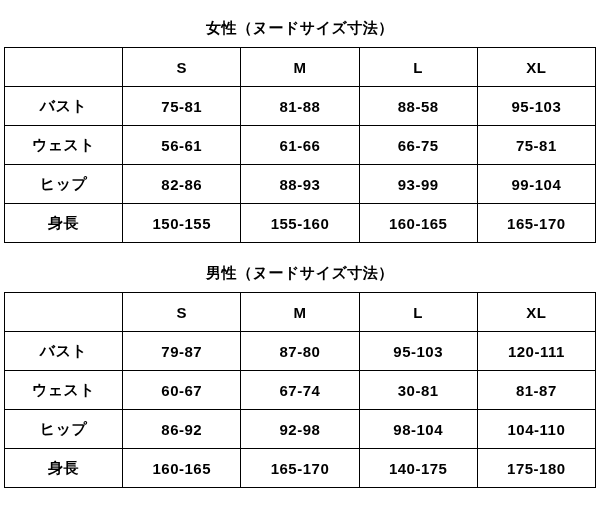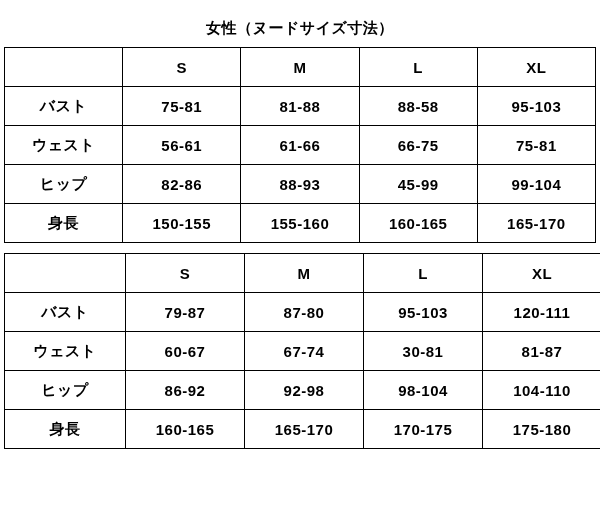--- a/index.html
+++ b/index.html
@@ -97,37 +97,40 @@
         <td class="row-label col-label">ウェスト</td>
         <td class="col-size">56-61</td>
         <td class="col-size">61-66</td>
         <td class="col-size">66-75</td>
         <td class="col-size">75-81</td>
       </tr>
       <tr>
         <td class="row-label col-label">ヒップ</td>
         <td class="col-size">82-86</td>
         <td class="col-size">88-93</td>
-        <td class="col-size">45-99</td>
+        <td class="col-size">93-99</td>
         <td class="col-size">99-104</td>
       </tr>
       <tr>
         <td class="row-label col-label">身長</td>
         <td class="col-size">150-155</td>
         <td class="col-size">155-160</td>
         <td class="col-size">160-165</td>
         <td class="col-size">165-170</td>
       </tr>
     </tbody>
   </table>
 
   <div class="spacer"></div>
 
   <table class="size-table">
     <tbody>
+      <tr>
+        <td class="caption-cell no-top-border" colspan="5">男性（ヌードサイズ寸法）</td>
+      </tr>
       <tr>
         <td class="head-cell col-label"></td>
         <td class="head-cell col-size">S</td>
         <td class="head-cell col-size">M</td>
         <td class="head-cell col-size">L</td>
         <td class="head-cell col-size">XL</td>
       </tr>
       <tr>
         <td class="row-label col-label">バスト</td>
         <td class="col-size">79-87</td>
@@ -146,19 +149,19 @@
         <td class="row-label col-label">ヒップ</td>
         <td class="col-size">86-92</td>
         <td class="col-size">92-98</td>
         <td class="col-size">98-104</td>
         <td class="col-size">104-110</td>
       </tr>
       <tr>
         <td class="row-label col-label">身長</td>
         <td class="col-size">160-165</td>
         <td class="col-size">165-170</td>
-        <td class="col-size">170-175</td>
+        <td class="col-size">140-175</td>
         <td class="col-size">175-180</td>
       </tr>
     </tbody>
   </table>
 
 </div>
 
 </body></html>

